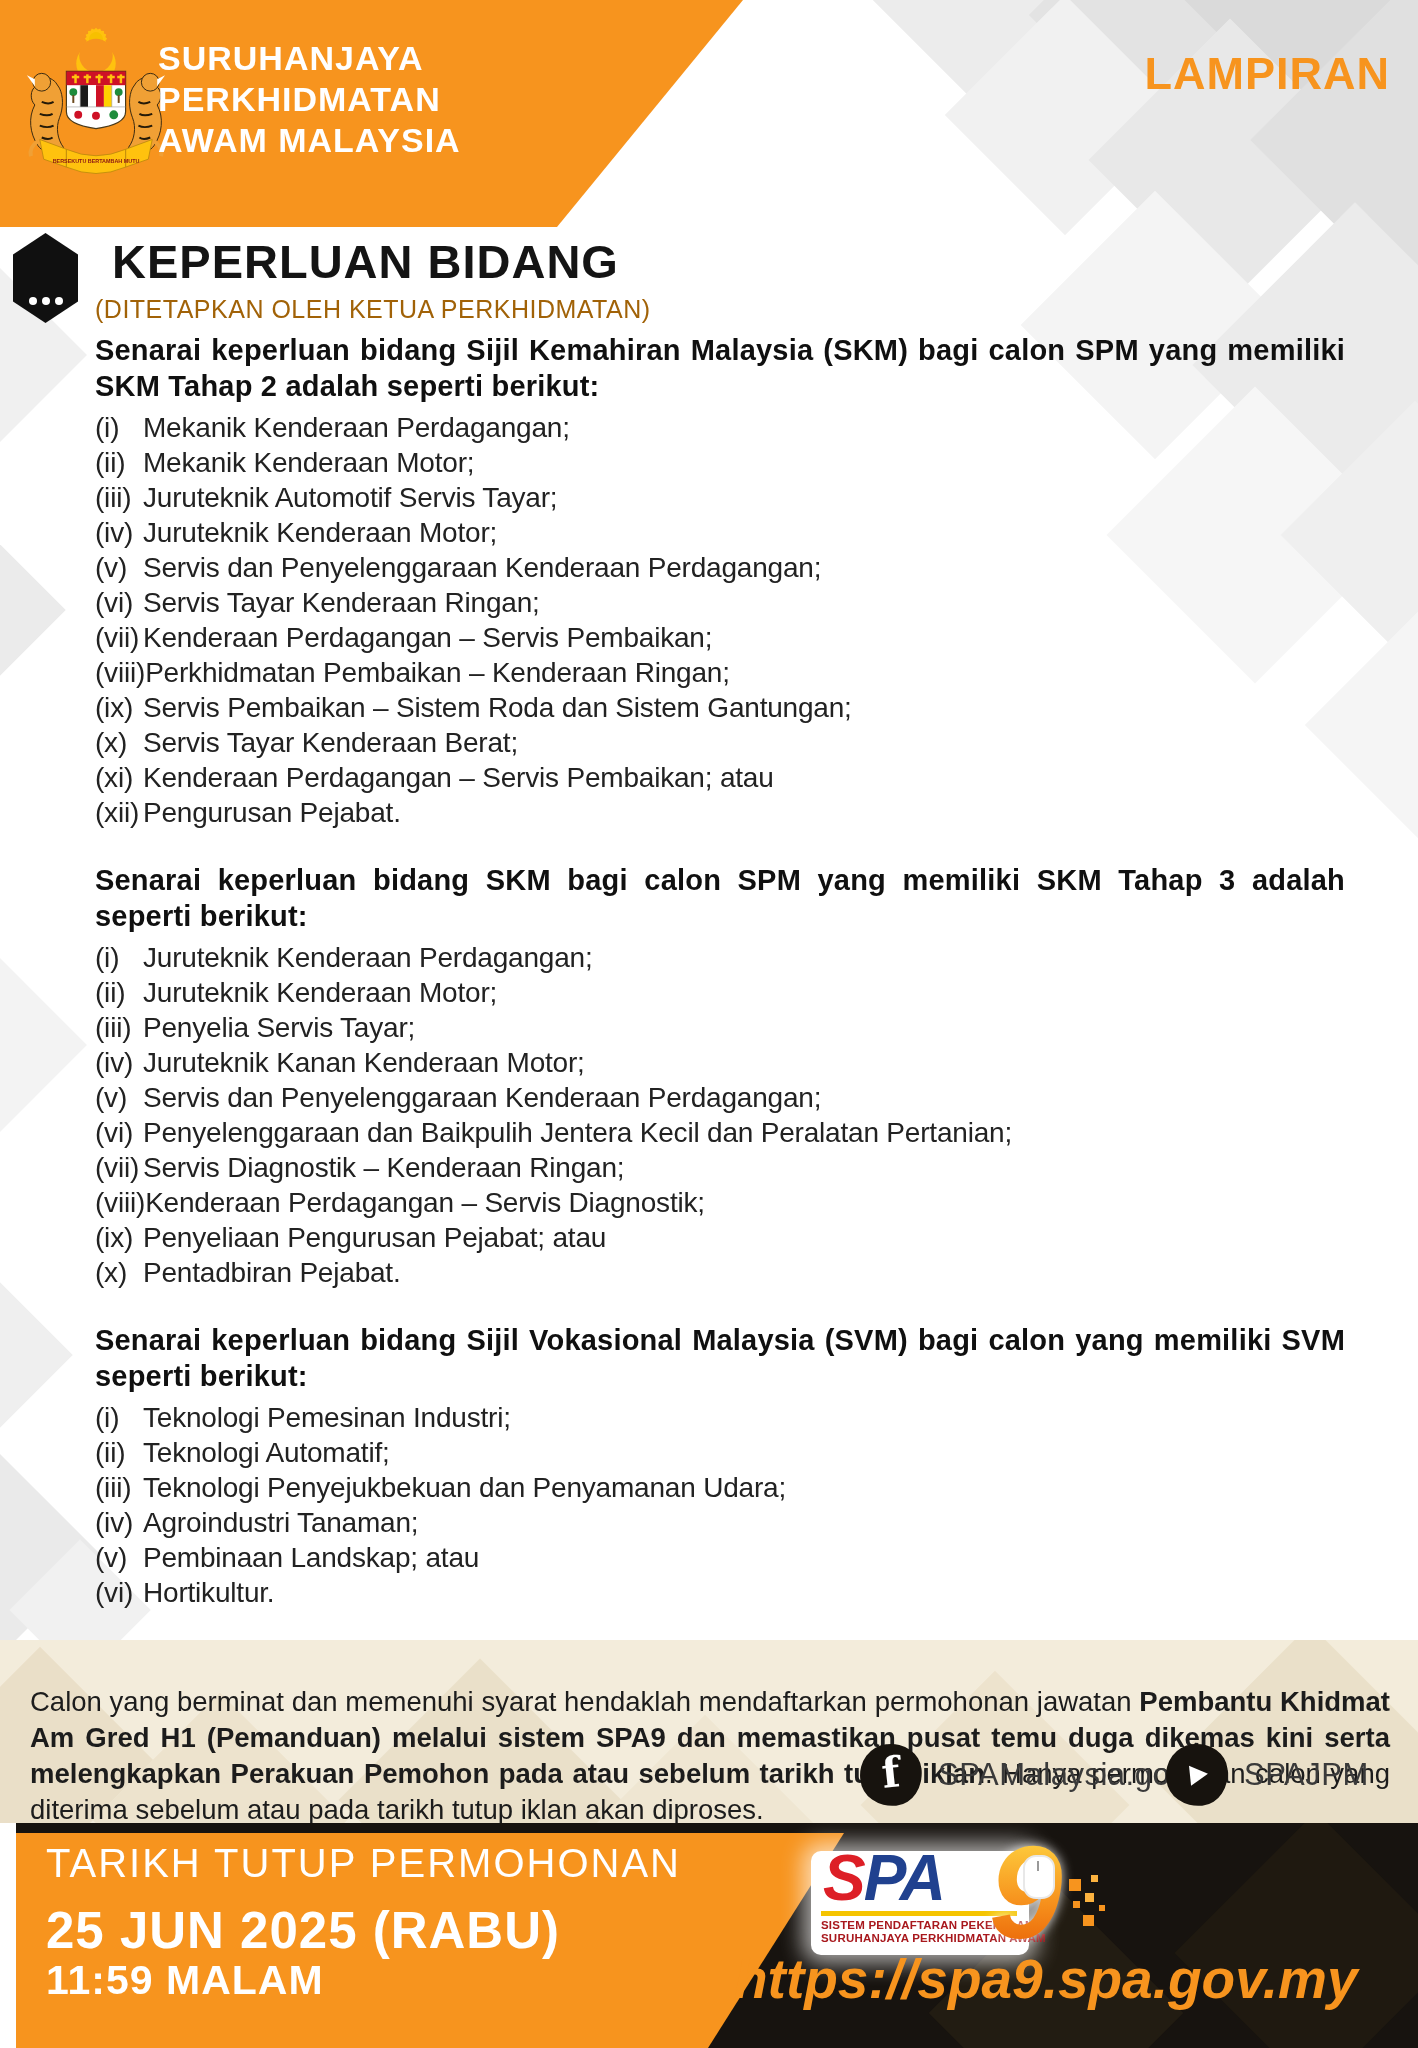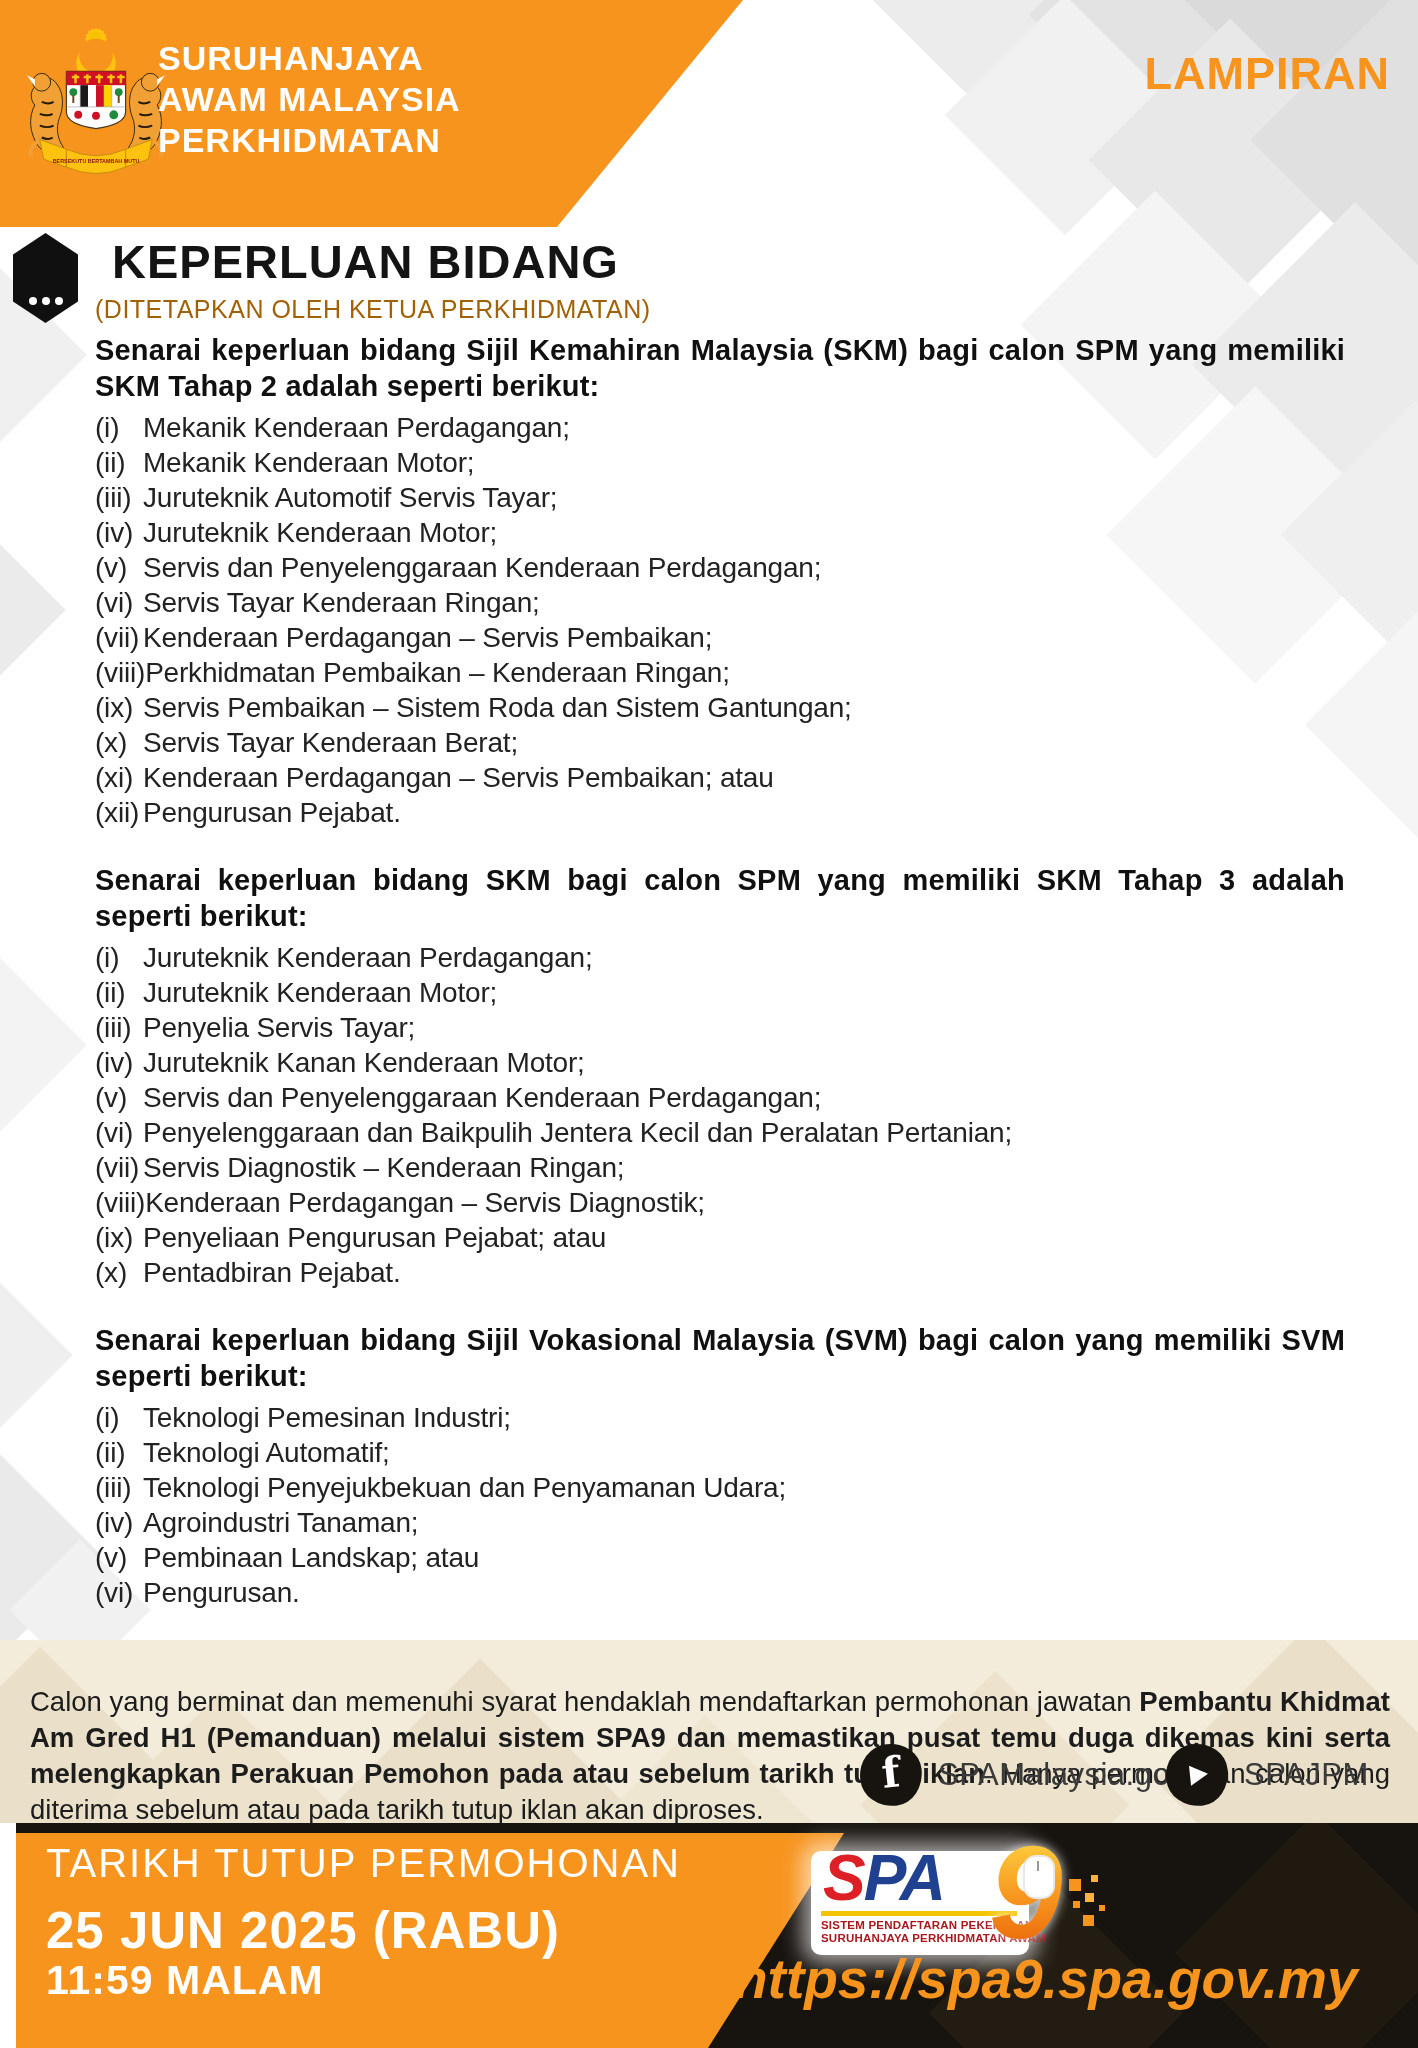--- a/index.html
+++ b/index.html
@@ -186,22 +186,22 @@
   <circle cx="75" cy="94" r="4" fill="#CE1126"></circle>
   <circle cx="93" cy="93" r="4.5" fill="#1E8C3C"></circle>
   <path d="M18,118 L45,128 L45,146 L22,138 Z" fill="#FFC20E" stroke="#B8860B" stroke-width="0.8"></path>
   <path d="M132,118 L105,128 L105,146 L128,138 Z" fill="#FFC20E" stroke="#B8860B" stroke-width="0.8"></path>
   <path d="M45,128 Q75,141 105,128 L105,146 Q75,159 45,146 Z" fill="#FFC20E" stroke="#B8860B" stroke-width="0.8"></path>
   <text x="75" y="142" font-size="5.5" text-anchor="middle" fill="#8a1414" font-weight="bold">BERSEKUTU BERTAMBAH MUTU</text>
 </svg>
 
 <div class="org-name">
   <div>SURUHANJAYA</div>
+  <div>PERKHIDMATAN</div>
   <div>AWAM MALAYSIA</div>
-  <div>PERKHIDMATAN</div>
 </div>
 
 <div class="lampiran">LAMPIRAN</div>
 
 <div class="title-icon">
   <div class="dots">
       <div class="dot"></div>
       <div class="dot"></div>
       <div class="dot"></div>
     </div>
@@ -327,21 +327,21 @@
       <div class="li">
       <span class="num">(iv)</span>
       <span class="txt">Agroindustri Tanaman;</span>
     </div>
       <div class="li">
       <span class="num">(v)</span>
       <span class="txt">Pembinaan Landskap; atau</span>
     </div>
       <div class="li">
       <span class="num">(vi)</span>
-      <span class="txt">Pengurusan.</span>
+      <span class="txt">Hortikultur.</span>
     </div>
     </div>
 
 </div>
 
 <div class="notice-band">
   <div class="bm bm1"></div>
   <div class="bm bm2"></div>
   <div class="bm bm3"></div>
   <div class="bm bm4"></div>

